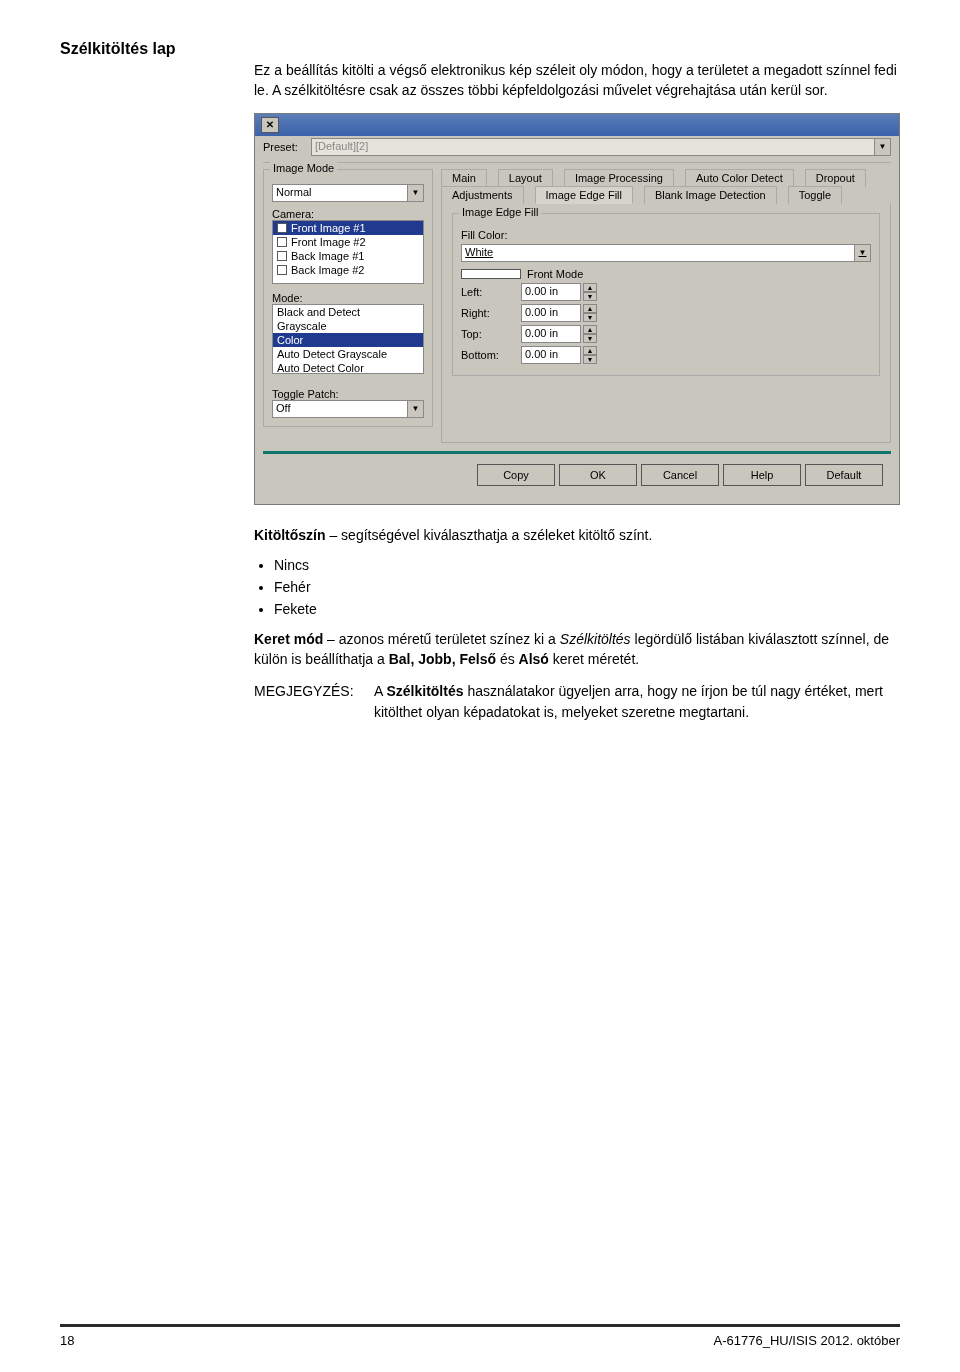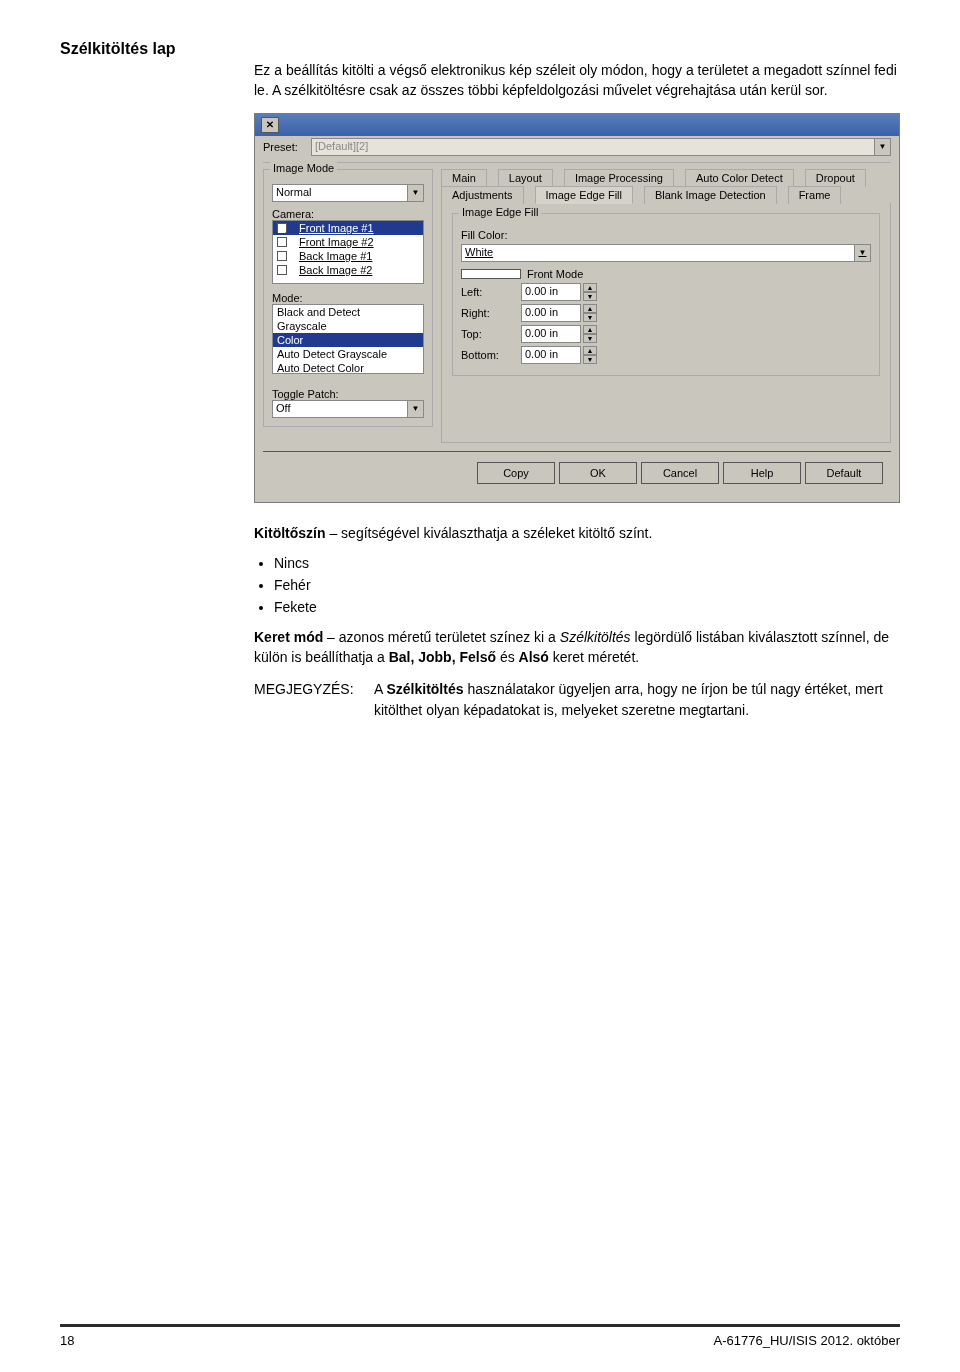--- a/index.html
+++ b/index.html
@@ -83,21 +83,21 @@
     padding:0 3px;
     font-size:11px;
   }
   .listbox {
     background:#fff;
     border:1px solid #888;
     height:64px;
     overflow:hidden;
     font-size:11px;
   }
-  .listbox .row { padding:1px 4px; display:flex; align-items:center; gap:12px;text-decoration:underline; }
+  .listbox .row { padding:1px 4px; display:flex; align-items:center; gap:4px; }
   .listbox .row.sel { background:#203a8f; color:#fff; }
   .chk { width:10px;height:10px;border:1px solid #555;background:#fff;display:inline-block;flex-shrink:0; }
   .chk.on::after{content:"✓";font-size:9px;line-height:8px;display:block;}
   .modebox {
     background:#fff;border:1px solid #888;height:70px;font-size:11px;
   }
   .modebox .row{padding:1px 4px;}
   .modebox .row.sel{background:#203a8f;color:#fff;}
   .tab{
     border:1px solid #aaa;border-bottom:none;
@@ -111,21 +111,21 @@
   .edge-group{border:1px solid #aaa;padding:12px 8px 8px 8px;position:relative;}
   .edge-group .group-title{top:-8px;}
   .field-row{display:flex;align-items:center;margin:3px 0;}
   .field-row>span{width:60px;}
   .numfield{background:#fff;border:1px solid #888;height:18px;width:60px;padding:1px 3px;margin-right:2px;}
   .spin{display:flex;flex-direction:column;}
   .spin span{
     width:14px;height:9px;border:1px solid #888;background:#c9c6bd;
     font-size:7px;display:flex;align-items:center;justify-content:center;
   }
-  .btnbar{display:flex;justify-content:flex-end;gap:4px;padding:10px 8px;border-top:1px solid #0f766e;margin-top:8px;}
+  .btnbar{display:flex;justify-content:flex-end;gap:4px;padding:10px 8px;border-top:3px solid #0f766e;margin-top:8px;}
   .btn95{
     width:78px;height:22px;border:1px solid #555;background:#c9c6bd;
     display:flex;align-items:center;justify-content:center;font-size:11px;
   }
   .below-block { margin-top:8px; }
   .para { margin-bottom:12px; line-height:1.45; }
   .bullet-list { margin: 0 0 12px 20px; }
   .bullet-list li { margin-bottom:6px; }
   .italic { font-style: italic; }
   .footer {
@@ -210,21 +210,21 @@
                     <div class="tab">Main</div>
                     <div class="tab">Layout</div>
                     <div class="tab">Image Processing</div>
                     <div class="tab">Auto Color Detect</div>
                     <div class="tab">Dropout</div>
                   </div>
                   <div class="tab-row">
                     <div class="tab">Adjustments</div>
                     <div class="tab active">Image Edge Fill</div>
                     <div class="tab">Blank Image Detection</div>
-                    <div class="tab">Frame</div>
+                    <div class="tab">Toggle</div>
                   </div>
                 </div>
                 <div class="tab-panel">
                   <div class="edge-group">
                     <span class="group-title">Image Edge Fill</span>
                     <div class="field-row">
                       <span>Fill Color:</span>
                     </div>
                     <div class="dd" style="margin-bottom:6px;text-decoration:underline;">
                       <div class="field" style="flex:1;">White</div>

